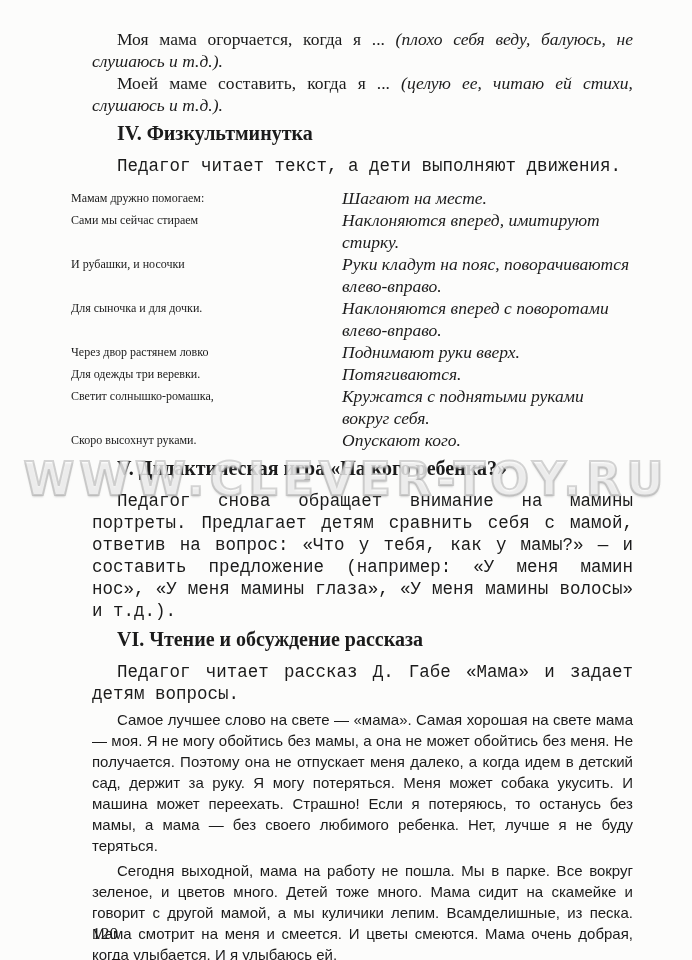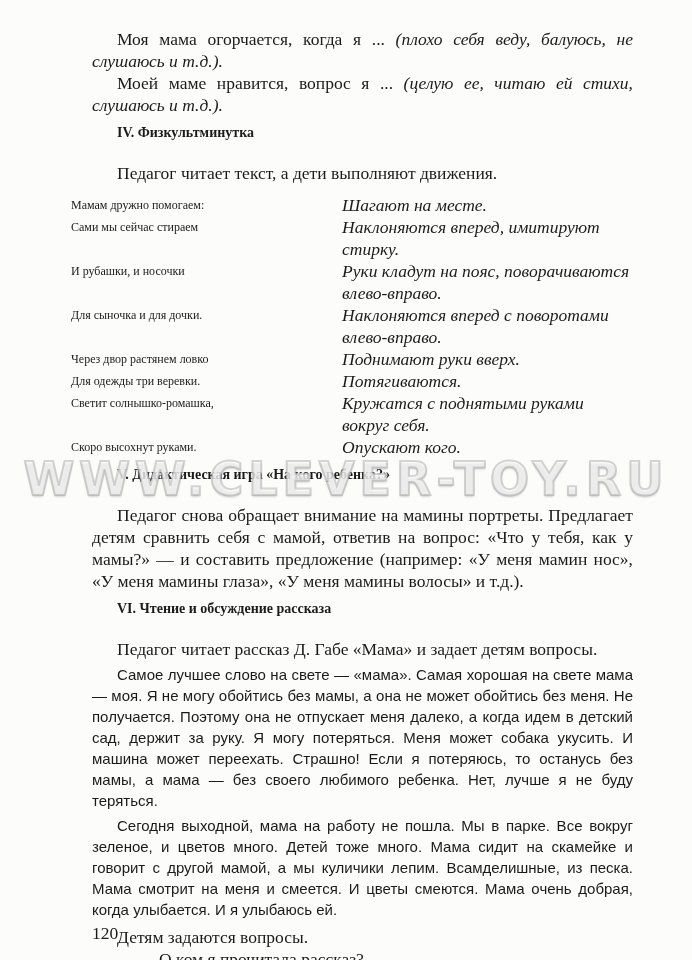--- a/index.html
+++ b/index.html
@@ -22,27 +22,27 @@
   .para {
     margin: 0;
     font-size: 17.5px;
     line-height: 22px;
     text-align: justify;
   }
   .indent { text-indent: 25px; }
   .it { font-style: italic; }
   .heading {
     margin: 6px 0 0 0;
-    font-size: 14px;
+    font-size: 20px;
     font-weight: bold;
     line-height: 22px;
     text-indent: 25px;
     text-align: left;
   }
-  .lead { margin-top: 18px; }
+  .lead { margin-top: 11px; font-family: Liberation Mono, monospace; }
   .exercise {
     margin: 10px 0 0 -21px;
     width: 562px;
   }
   .ex-row { display: flex; }
   .ex-line {
     width: 271px;
     flex: 0 0 271px;
     font-size: 12px;
     line-height: 22px;
@@ -101,21 +101,21 @@
 <body>
 
 <div class="page">
 
   <div class="watermark">WWW.CLEVER-TOY.RU</div>
 
   <div class="content">
 
     <p class="para indent"><span>Моя мама огорчается, когда я ... </span><span class="it">(плохо себя веду, балуюсь, не слушаюсь и т.д.).</span></p>
 
-    <p class="para indent"><span>Моей маме нравится, вопрос я ... </span><span class="it">(целую ее, читаю ей стихи, слушаюсь и т.д.).</span></p>
+    <p class="para indent"><span>Моей маме составить, когда я ... </span><span class="it">(целую ее, читаю ей стихи, слушаюсь и т.д.).</span></p>
 
     <h2 class="heading">IV. Физкультминутка</h2>
 
     <p class="para indent lead">Педагог читает текст, а дети выполняют движения.</p>
 
     <div class="exercise">
       <div class="ex-row">
         <div class="ex-line">Мамам дружно помогаем:</div>
         <div class="ex-action">Шагают на месте.</div>
       </div>

